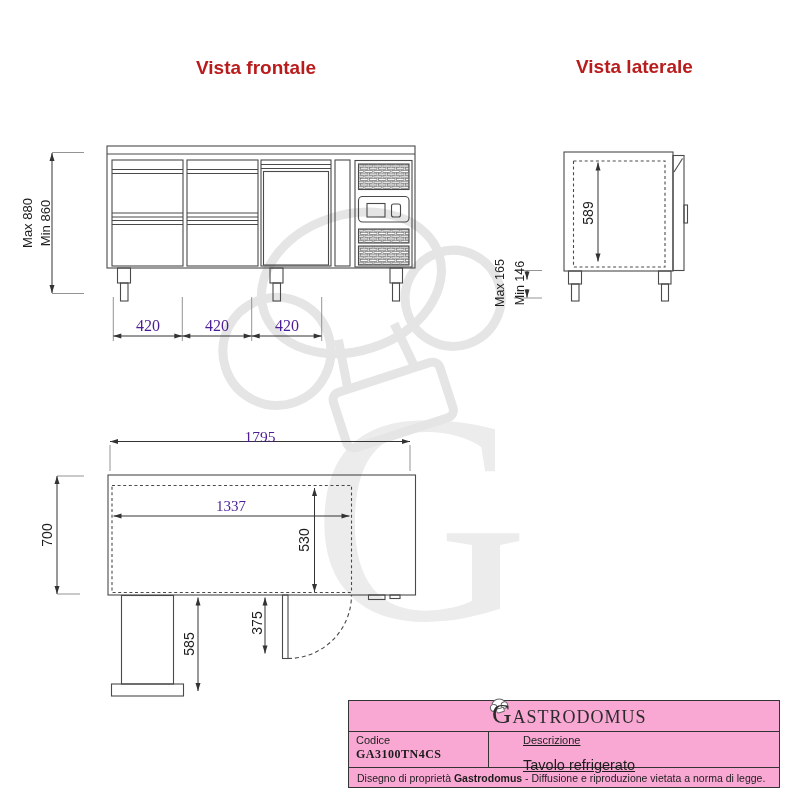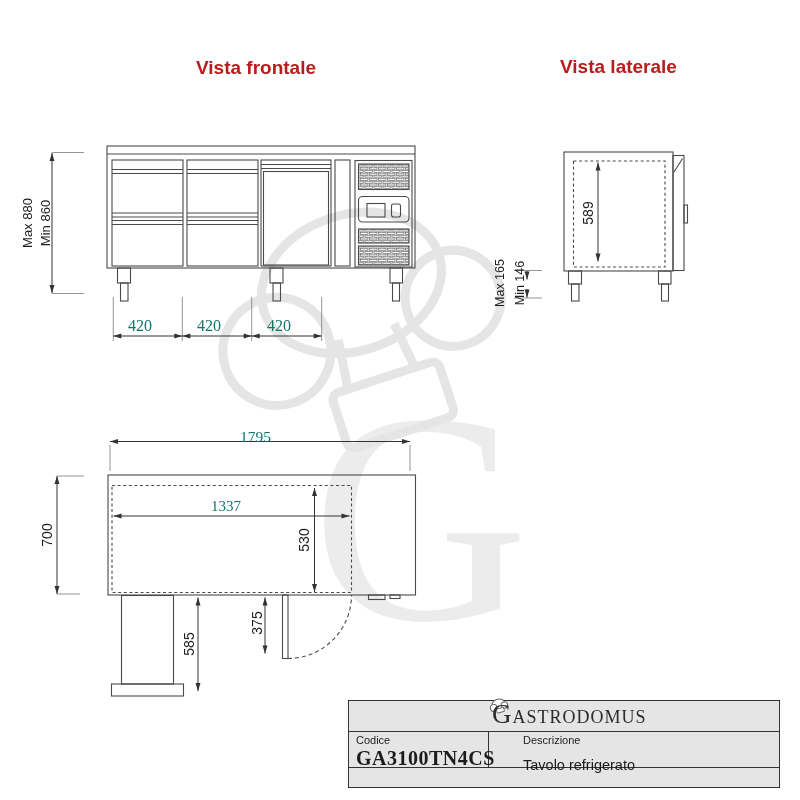--- a/index.html
+++ b/index.html
@@ -5,41 +5,41 @@
   html,body{margin:0;padding:0;background:#ffffff;}
   #canvas{position:relative;width:800px;height:800px;background:#fff;overflow:hidden;
           font-family:"Liberation Sans",sans-serif;}
   .layer{position:absolute;left:0;top:0;}
   
   #wm-g{position:absolute;left:312px;top:368px;font-family:"Liberation Serif",serif;
         font-size:300px;line-height:1;color:#ececec;z-index:0;user-select:none;}
   
   .vtitle{position:absolute;font-weight:bold;font-size:19px;color:#b91c1c;white-space:nowrap;z-index:3;}
   
-  .dlab{position:absolute;width:40px;text-align:left;font-family:"Liberation Serif",serif;
-        font-size:16px;color:#0f766e;z-index:3;white-space:nowrap;}
+  .dlab{position:absolute;width:40px;text-align:center;font-family:"Liberation Serif",serif;
+        font-size:16px;color:#4c1d95;z-index:3;white-space:nowrap;}
   
   .rlab{position:absolute;width:70px;height:14px;line-height:14px;text-align:center;
         font-size:13px;color:#1c1c1c;transform:rotate(-90deg);white-space:nowrap;z-index:3;}
   .rlab.small{font-size:12.5px;width:56px;}
   .rlab.num{width:40px;font-size:14px;}
   
   #tblock{position:absolute;left:348px;top:700px;width:432px;height:88px;border:1.5px solid #333;
-          background:#e5e5e5;z-index:4;box-sizing:border-box;color:#1c1c1c;}
+          background:#f9a8d4;z-index:4;box-sizing:border-box;color:#1c1c1c;}
   #tb-row1{position:relative;height:30px;border-bottom:1px solid #333;}
   #tb-logo{position:absolute;left:143px;bottom:1px;white-space:nowrap;}
   #tb-logo .big{font-family:"Liberation Serif",serif;font-size:27px;color:#2b2b2b;letter-spacing:1px;}
   #tb-logo .rest{font-family:"Liberation Serif",serif;font-size:18px;color:#2b2b2b;letter-spacing:1px;}
   #tb-hat{position:absolute;left:139px;top:-4px;}
   #tb-row2{position:relative;height:35px;border-bottom:1px solid #333;display:flex;gap:28px;}
   #tb-cell-code{width:140px;border-right:1px solid #333;padding:2px 0 0 7px;box-sizing:border-box;}
-  #tb-cell-desc{flex:1;padding:2px 0 0 6px;}
+  #tb-cell-desc{flex:1;padding:2px 0 0 6px;text-decoration:underline;}
   .tb-label{font-size:11px;color:#222;}
-  #tb-code-value{font-family:"Liberation Serif",serif;font-weight:bold;font-size:20px;
-                 letter-spacing:.5px;margin-top:1px;text-align:center;}
+  #tb-code-value{font-family:"Liberation Serif",serif;font-weight:bold;font-size:12px;
+                 letter-spacing:.5px;margin-top:1px;}
   #tb-desc-value{font-size:14.5px;margin-top:11px;}
   #tb-row3{padding:4px 0 0 8px;font-size:10.5px;white-space:nowrap;}
   #tb-row3 b{font-weight:bold;}
 </style>
 </head>
 <body>
 
 <div id="canvas">
 
   <div id="wm-g">G</div>
@@ -170,21 +170,21 @@
       <line x1="314.5" y1="488" x2="314.5" y2="592" marker-start="url(#arw)" marker-end="url(#arw)"></line>
       <line x1="57" y1="476" x2="57" y2="594" marker-start="url(#arw)" marker-end="url(#arw)"></line>
       <line x1="57" y1="476" x2="84" y2="476" stroke="#888" stroke-width="0.9"></line>
       <line x1="57" y1="594" x2="80" y2="594" stroke="#888" stroke-width="0.9"></line>
       <line x1="198" y1="597.5" x2="198" y2="691" marker-start="url(#arw)" marker-end="url(#arw)"></line>
       <line x1="265" y1="597.5" x2="265" y2="653.5" marker-start="url(#arw)" marker-end="url(#arw)"></line>
     </g>
   </svg>
 
   <div class="vtitle" style="left:196px;top:57px">Vista frontale</div>
-  <div class="vtitle" style="left:560px;top:56px">Vista laterale</div>
+  <div class="vtitle" style="left:576px;top:56px">Vista laterale</div>
 
   <div class="rlab" style="left:-7px;top:216px">Max 880</div>
   <div class="rlab" style="left:11px;top:216px">Min 860</div>
   <div class="dlab" style="left:128px;top:317px">420</div>
   <div class="dlab" style="left:197px;top:317px">420</div>
   <div class="dlab" style="left:267px;top:317px">420</div>
 
   <div class="rlab num" style="left:568px;top:206px">589</div>
   <div class="rlab small" style="left:472px;top:276px">Max 165</div>
   <div class="rlab small" style="left:492px;top:276px">Min 146</div>
@@ -211,15 +211,16 @@
     <div id="tb-row2">
       <div id="tb-cell-code">
         <div class="tb-label">Codice</div>
         <div id="tb-code-value">GA3100TN4CS</div>
       </div>
       <div id="tb-cell-desc">
         <div class="tb-label">Descrizione</div>
         <div id="tb-desc-value">Tavolo refrigerato</div>
       </div>
     </div>
+    <div id="tb-row3"><span>Disegno di proprietà </span><b>Gastrodomus</b><span> - Diffusione e riproduzione vietata a norma di legge.</span></div>
   </div>
 
 </div>
 
 </body></html>

